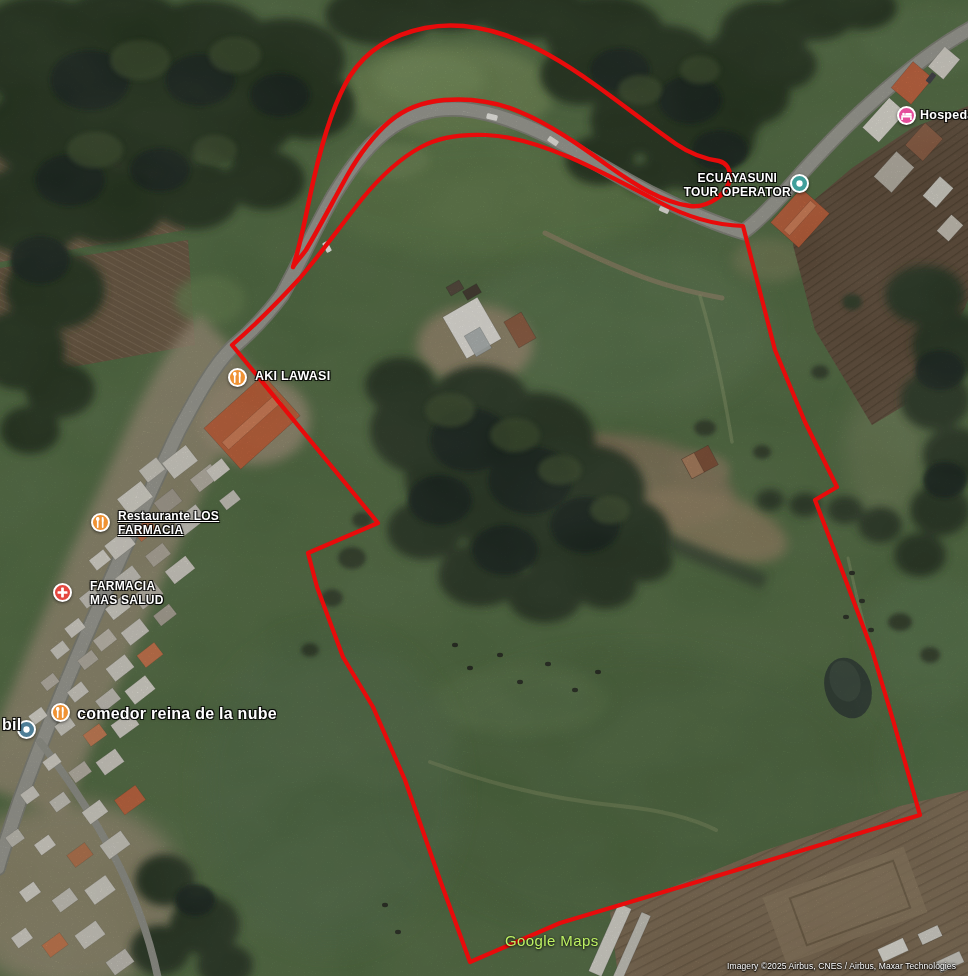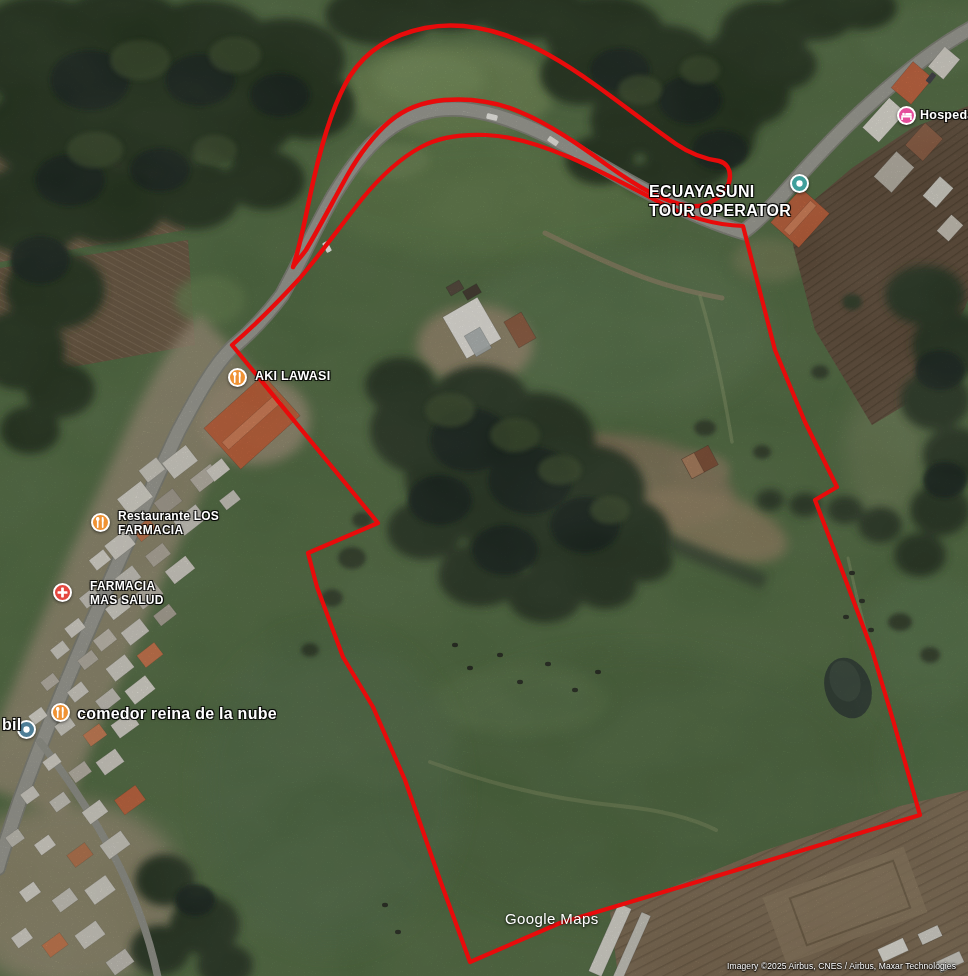--- a/index.html
+++ b/index.html
@@ -6,21 +6,21 @@
   #map-viewport{position:relative;width:968px;height:976px;overflow:hidden;
     font-family:"Liberation Sans",sans-serif;background:#4f6a40;}
   #satellite{position:absolute;left:0;top:0;}
   .poi-marker{position:absolute;width:15px;height:15px;margin:-9.5px 0 0 -9.5px;
     border:2px solid #fff;border-radius:50%;box-shadow:0 1px 3px rgba(0,0,0,.55);z-index:5;}
   .poi-marker svg{position:absolute;left:0;top:0;width:15px;height:15px;}
   .poi-label{position:absolute;z-index:6;color:#fff;font-weight:700;font-size:12px;
     line-height:1.18;letter-spacing:.25px;white-space:nowrap;
     text-shadow:-1px -1px 0 rgba(0,0,0,.8),1px -1px 0 rgba(0,0,0,.8),
       -1px 1px 0 rgba(0,0,0,.8),1px 1px 0 rgba(0,0,0,.8),0 0 3px rgba(0,0,0,.55);}
-  #watermark{position:absolute;left:505px;top:910px;z-index:7;color:#ffffff;font-size:15px;
+  #watermark{position:absolute;left:505px;top:932px;z-index:7;color:#bef264;font-size:15px;
     letter-spacing:.4px;text-shadow:0 1px 3px rgba(0,0,0,.75),0 0 2px rgba(0,0,0,.6);}
   #attribution{position:absolute;right:12px;bottom:5px;z-index:7;color:#fff;font-size:8.5px;
     letter-spacing:.1px;text-shadow:0 0 2px #000,0 1px 1px #000,0 0 3px #000;}
 </style>
 </head>
 <body>
 
 <div id="map-viewport">
 
 <svg id="satellite" width="968" height="976" viewBox="0 0 968 976" xmlns="http://www.w3.org/2000/svg">
@@ -345,21 +345,21 @@
     <path stroke-width="4.2" d="M232,345 C255,325 278,302 300,278 C322,252 342,224 362,199 C380,177 399,159 421,147 C441,136 463,134 486,135 C513,136 541,145 569,157 C599,170 629,186 659,202 C683,215 710,225 743,226 L775,350 L805,422 L837,487 L815,500 L843,573 L872,650 L893,720 L920,815 L830,842 L700,881 L560,923 L470,962 L440,880 L405,780 L373,707 L343,657 L317,587 L308,553 L378,523 L232,345 Z"></path>
   </g>
 </svg>
 
 <div id="poi-layer">
       <div class="poi-marker" style="left: 799px; top: 183px; background: rgb(63, 159, 155);">
         <svg viewBox="0 0 10 10">
           <circle cx="5" cy="5" r="2.1" fill="#fff"></circle>
         </svg>
       </div>
-      <div class="poi-label" style="right: 177px; text-align: left; top: 171px; font-size: 16px; margin-top: 12px;">
+      <div class="poi-label" style="right: 177px; text-align: center; top: 171px; font-size: 12px;">
         <div>ECUAYASUNI</div>
         <div>TOUR OPERATOR</div>
       </div>
       <div class="poi-marker" style="left: 906px; top: 115px; background: rgb(228, 79, 156);">
         <svg viewBox="0 0 10 10">
           <g fill="#fff">
             <rect x="1.5" y="4.9" width="7" height="1.5" rx="0.3"></rect>
             <rect x="1.5" y="6.1" width="1.1" height="1.9"></rect>
             <rect x="7.4" y="6.1" width="1.1" height="1.9"></rect>
             <circle cx="3" cy="4" r="0.9"></circle>
@@ -386,21 +386,21 @@
       <div class="poi-marker" style="left: 100px; top: 522px; background: rgb(239, 146, 52);">
         <svg viewBox="0 0 10 10">
           <g fill="#fff">
             <rect x="2.6" y="1.3" width="1.1" height="7.4" rx="0.5"></rect>
             <rect x="2.0" y="1.3" width="2.3" height="2.6" rx="1.0"></rect>
             <rect x="5.9" y="1.3" width="1.1" height="7.4" rx="0.5"></rect>
             <path d="M5.9 1.3 q1.6 1 1.1 3.2 l-1.1 0 z"></path>
           </g>
         </svg>
       </div>
-      <div class="poi-label" style="left: 118px; top: 509px; font-size: 12px;">
+      <div class="poi-label" style="left: 118px; top: 509px; font-size: 12px; text-decoration: underline;">
         <div>Restaurante LOS</div>
         <div>FARMACIA</div>
       </div>
       <div class="poi-marker" style="left: 62px; top: 592px; background: rgb(228, 71, 63);">
         <svg viewBox="0 0 10 10">
           <g fill="#fff">
             <rect x="4.1" y="1.7" width="1.8" height="6.6" rx="0.4"></rect>
             <rect x="1.7" y="4.1" width="6.6" height="1.8" rx="0.4"></rect>
           </g>
         </svg>

